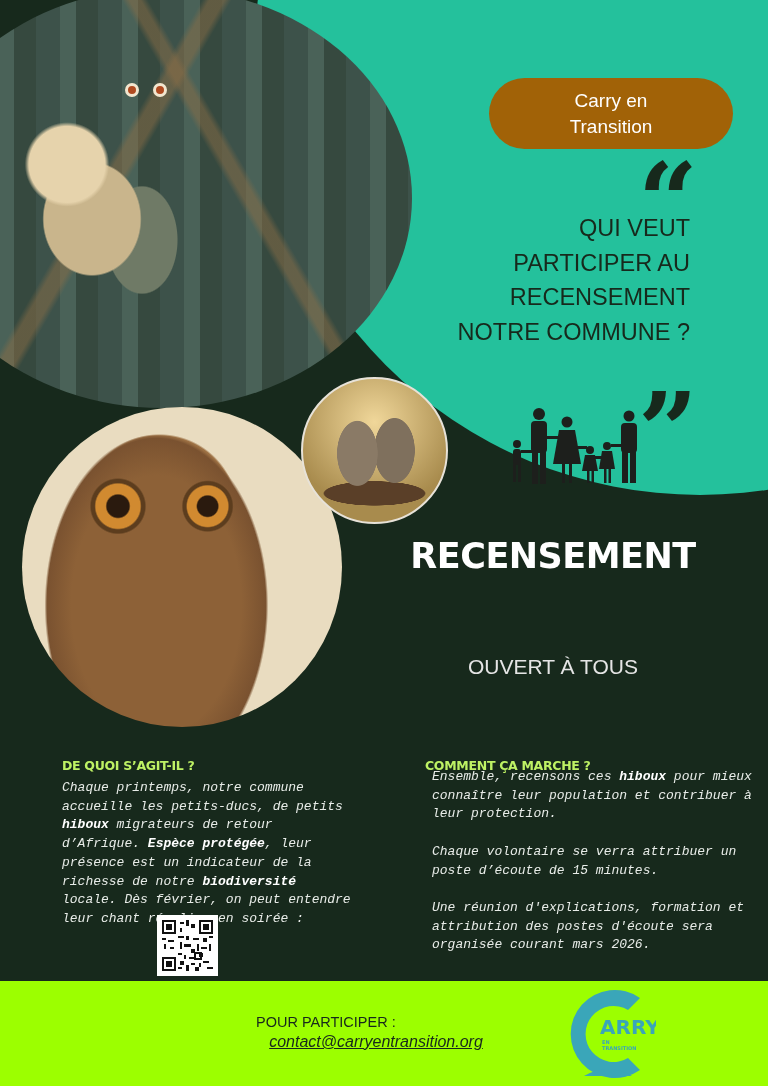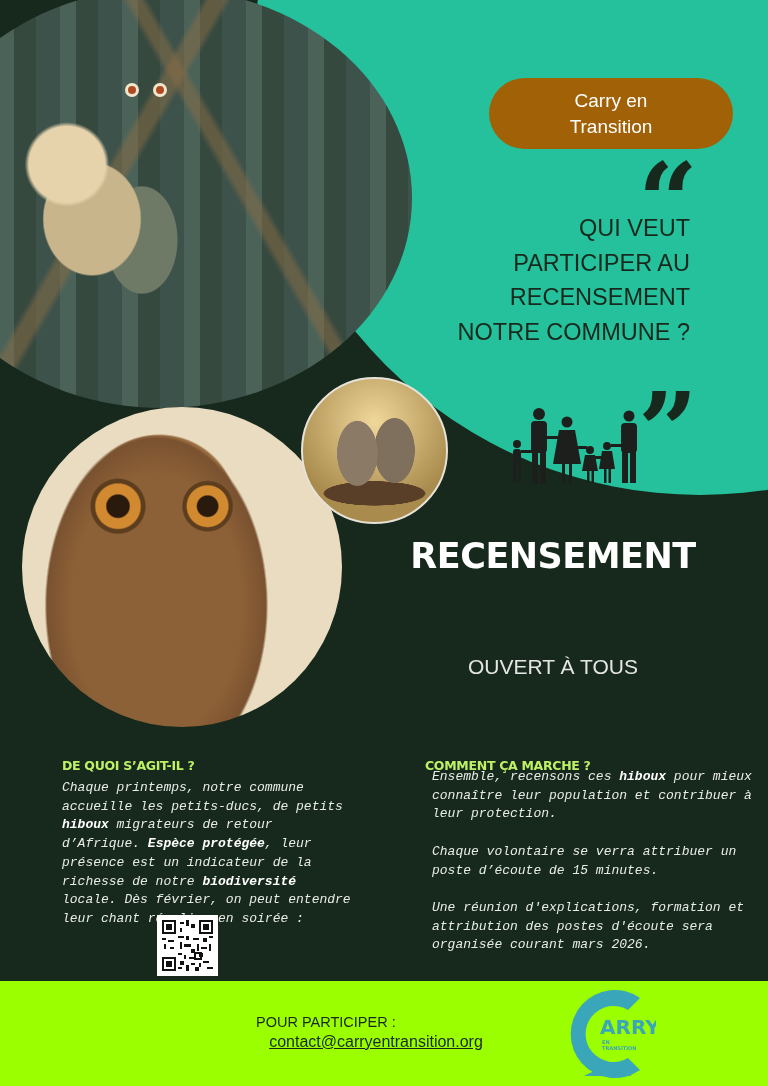--- a/index.html
+++ b/index.html
@@ -96,21 +96,21 @@
     position: absolute; left: 0; top: 981px; width: 768px; height: 105px;
     background: #9cff00;
   }
   .footer-label {
     position: absolute; left: 256px; top: 1014px; width: 240px; text-align: left;
     color: #17291c; font-family: "Liberation Sans", sans-serif; font-size: 14.5px;
   }
   .footer-email {
     position: absolute; left: 246px; top: 1033px; width: 260px; text-align: center;
     color: #17291c; font-family: "Liberation Sans", sans-serif; font-size: 16px;
-    text-decoration: underline; cursor: pointer;
+    text-decoration: underline; cursor: pointer; font-style: italic;
   }
   .logo { position: absolute; left: 560px; top: 984px; width: 96px; height: 100px; }
 </style>
 </head>
 <body>
 
 <div class="teal-circle"></div>
 
 <div class="photo forest-owl">
   <span class="eye" style="left:213px;top:95px;"></span>

